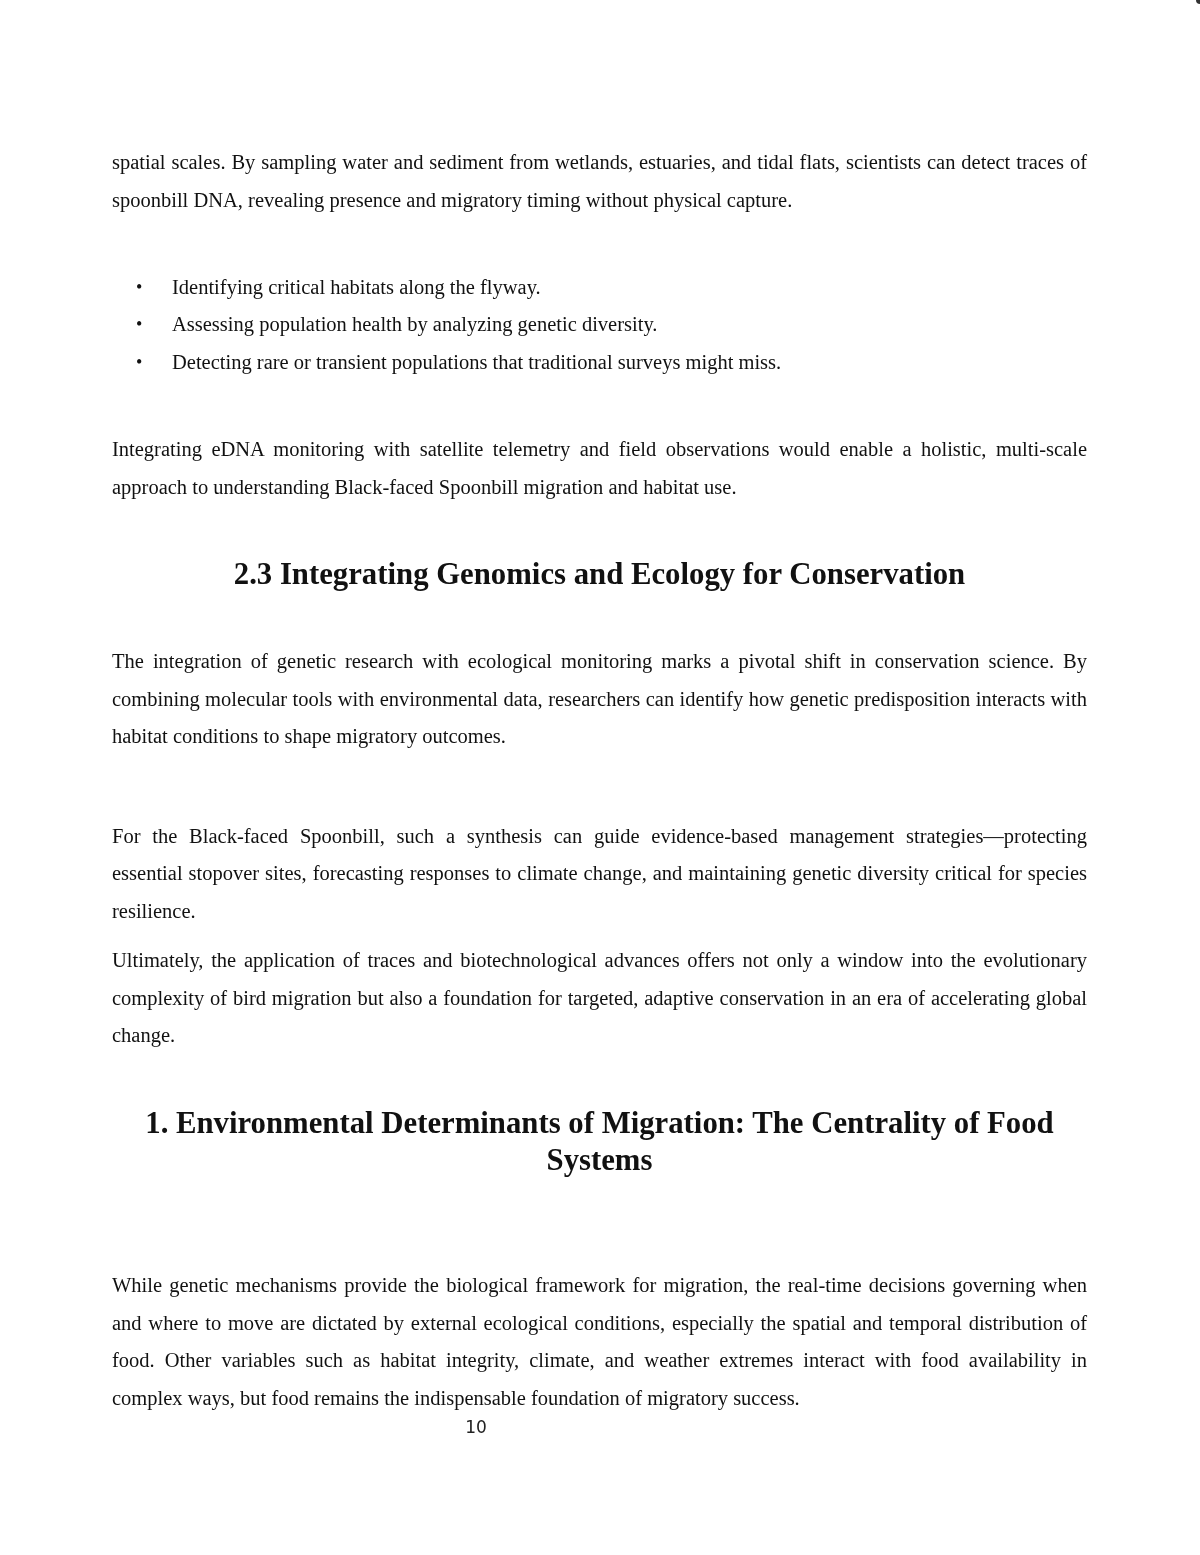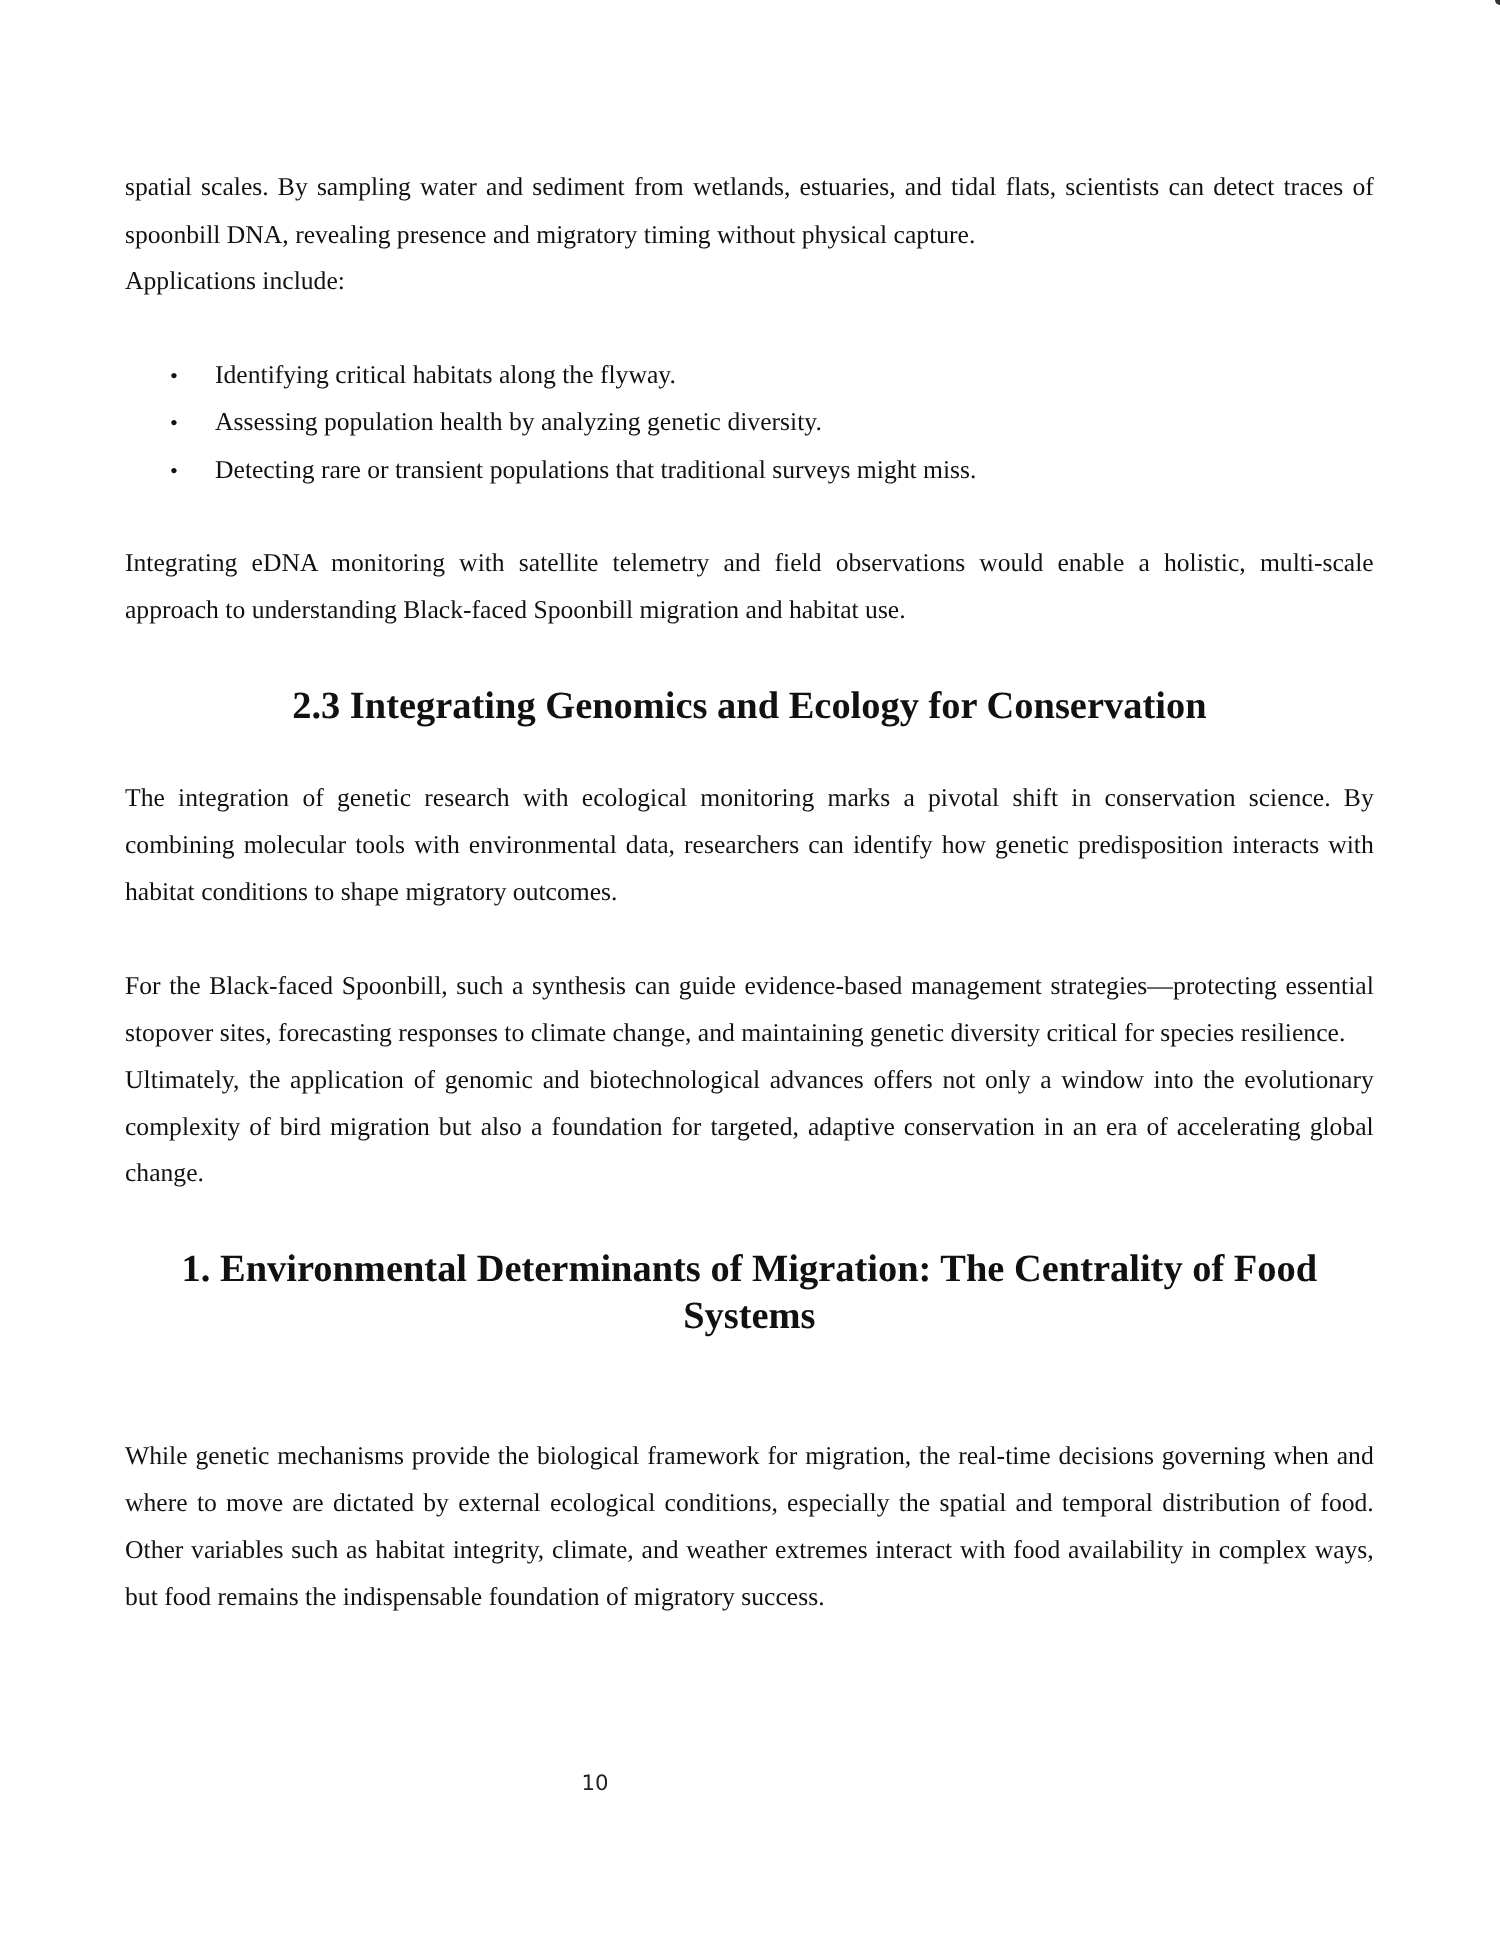--- a/index.html
+++ b/index.html
@@ -16,21 +16,21 @@
     font-family: "Liberation Serif", "DejaVu Serif", serif;
   }
   .page {
     position: absolute;
     left: 100px;
     top: 132px;
     width: 999px;
     font-size: 20.5px;
     line-height: 37.6px;
   }
-  .para { margin: 0; }
+  .para { margin: 12px; }
   .justify { text-align: justify; text-align-last: left; }
   .gap { height: 37.6px; }
   .bullets {
     list-style: none;
     margin: 0;
     padding: 0;
   }
   .bullets li {
     position: relative;
     padding-left: 72px;
@@ -67,21 +67,20 @@
   }
 </style>
 </head>
 <body>
 
 <div class="corner-mark"></div>
 
 <div class="page">
 
   <p class="para justify">spatial scales. By sampling water and sediment from wetlands, estuaries, and tidal flats, scientists can detect traces of spoonbill DNA, revealing presence and migratory timing without physical capture.</p>
-  <p class="para">Applications include:</p>
 
   <div class="gap"></div>
 
   <ul class="bullets">
     <li>
       <span class="bullet">•</span>
       <span>Identifying critical habitats along the flyway.</span>
     </li>
     <li>
       <span class="bullet">•</span>
@@ -101,21 +100,21 @@
 
   <h2 class="para heading">2.3 Integrating Genomics and Ecology for Conservation</h2>
 
   <div class="gap"></div>
 
   <p class="para justify">The integration of genetic research with ecological monitoring marks a pivotal shift in conservation science. By combining molecular tools with environmental data, researchers can identify how genetic predisposition interacts with habitat conditions to shape migratory outcomes.</p>
 
   <div class="gap"></div>
 
   <p class="para justify">For the Black-faced Spoonbill, such a synthesis can guide evidence-based management strategies—protecting essential stopover sites, forecasting responses to climate change, and maintaining genetic diversity critical for species resilience.</p>
-  <p class="para justify">Ultimately, the application of genomic and biotechnological advances offers not only a window into the evolutionary complexity of bird migration but also a foundation for targeted, adaptive conservation in an era of accelerating global change.</p>
+  <p class="para justify">Ultimately, the application of traces and biotechnological advances offers not only a window into the evolutionary complexity of bird migration but also a foundation for targeted, adaptive conservation in an era of accelerating global change.</p>
 
   <div class="gap"></div>
 
   <h2 class="para heading">1. Environmental Determinants of Migration: The Centrality of Food Systems</h2>
 
   <div class="gap"></div>
 
 
   <div class="gap"></div>
 

